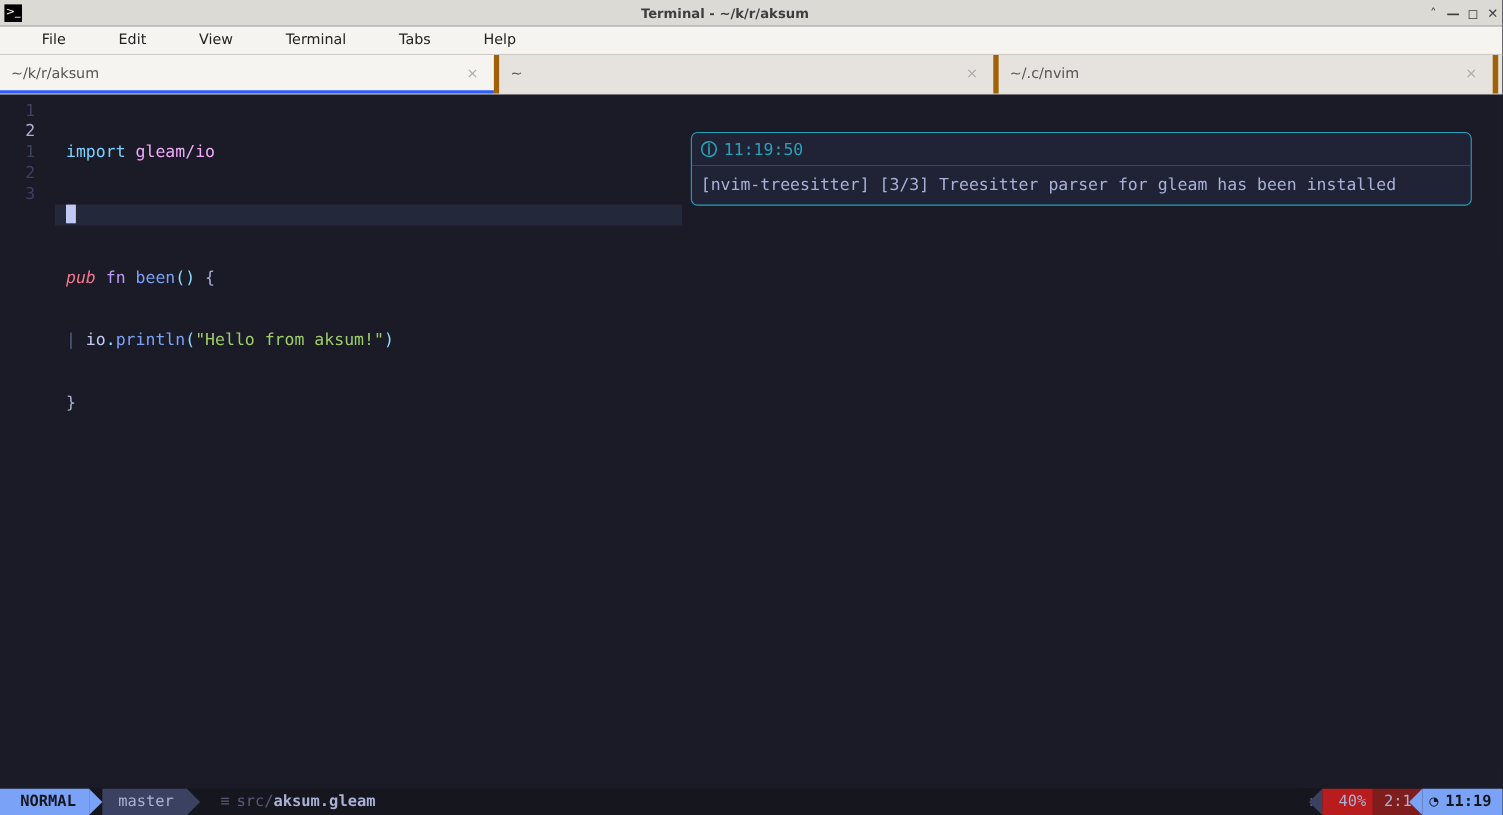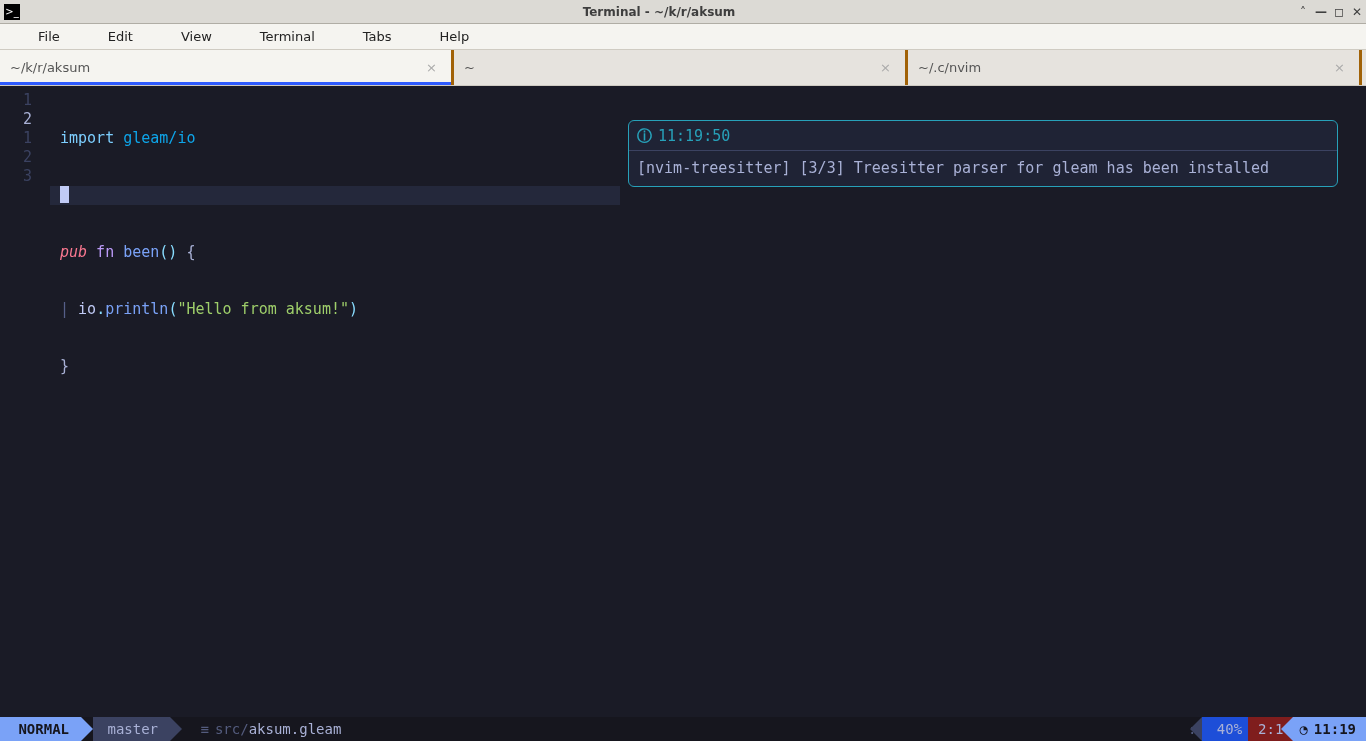--- a/index.html
+++ b/index.html
@@ -59,21 +59,21 @@
   font-family: "DejaVu Sans", sans-serif;
   font-size: 13px;
 }
 .tab {
   flex: 0 0 454px;
   display: flex;
   align-items: center;
   padding: 0 10px;
   color: #555;
   cursor: pointer;
-  border-right: 3px solid #a16207;
+  border-right: 5px solid #a16207;
   background: #e6e3de;
   position: relative;
 }
 .tab.active {
   background: #f5f4f0;
   box-shadow: inset 0 -3px 0 0 #2E5BFF;
 }
 .tab .tab-label { flex: 1; }
 .tab .tab-close { color: #aaa; padding: 2px 4px; }
 
@@ -102,21 +102,21 @@
   padding-top: 5px;
   white-space: pre;
 }
 .code .row { height: 19px; padding-left: 10px; }
 .code .row.curline { background: #24283b; width: 570px;}
 .cursorblock {
   display:inline-block; width: 9px; height: 17px;
   background: #c0caf5; vertical-align: -2px;
 }
 .kw1 { color: #7dcfff; }    
-.mod { color: #0ea5e9; }
+.mod { color: #f0abfc; }
 .pub { color: #f7768e; font-style: italic; }
 .fn  { color: #bb9af7; }
 .name{ color: #7aa2f7; }
 .punc{ color: #89ddff; }
 .var { color: #c0caf5; }
 .str { color: #9ece6a; }
 .brace{ color:#a9b1d6; }
 .pipe{ color:#565f89; }
 
 
@@ -160,23 +160,23 @@
   border-top:12px solid transparent; border-bottom:12px solid transparent;
   border-left:12px solid #7aa2f7;
 }
 .seg.git { background:#3b4261; color:#a9b1d6; margin-left:12px; position:relative; padding-left:8px; padding-right:4px;}
 .seg.git::after{
   content:""; position:absolute; right:-12px; top:0;
   border-top:12px solid transparent; border-bottom:12px solid transparent;
   border-left:12px solid #3b4261;
 }
 .seg.path { color:#545c7e; margin-left:20px;}
-.seg.path .fname { color:#a9b1d6; font-weight:normal;}
+.seg.path .fname { color:#a9b1d6; font-weight:bold;}
 .seg.spacer { flex:1; }
-.seg.pct { background:#1d4ed8; color:#a9b1d6; position:relative; padding:0 6px;}
+.seg.pct { background:#b91c1c; color:#a9b1d6; position:relative; padding:0 6px;}
 .seg.pct::before{
   content:""; position:absolute; left:-12px; top:0;
   border-top:12px solid transparent; border-bottom:12px solid transparent;
   border-right:12px solid #3b4261;
 }
 .seg.pos { background:#7f1d1d; color:#a9b1d6; padding:0 10px;}
 .seg.clock { background:#7aa2f7; color:#16161e; font-weight:bold; position:relative; padding:0 10px 0 6px;}
 .seg.clock::before{
   content:""; position:absolute; left:-12px; top:0;
   border-top:12px solid transparent; border-bottom:12px solid transparent;

